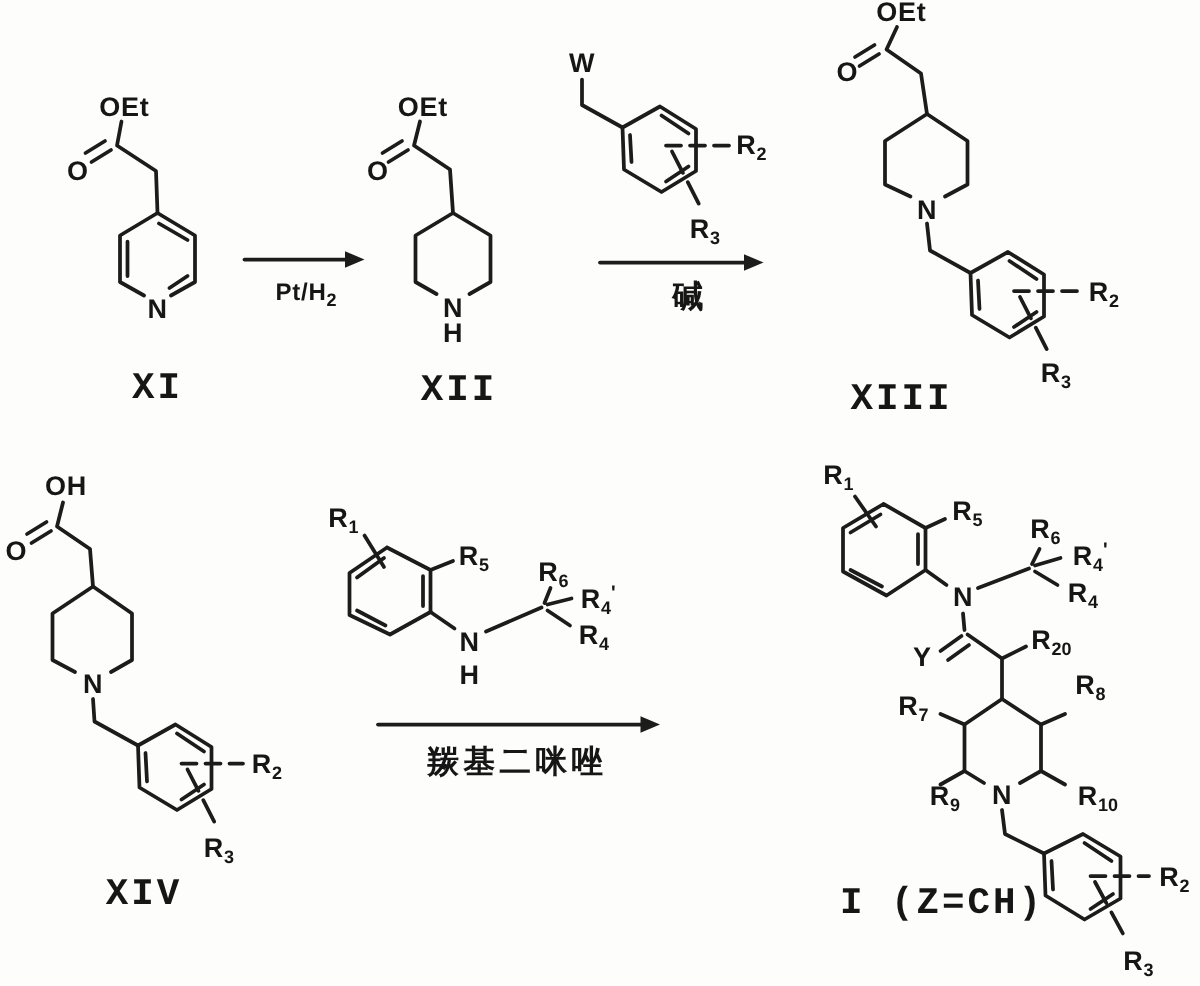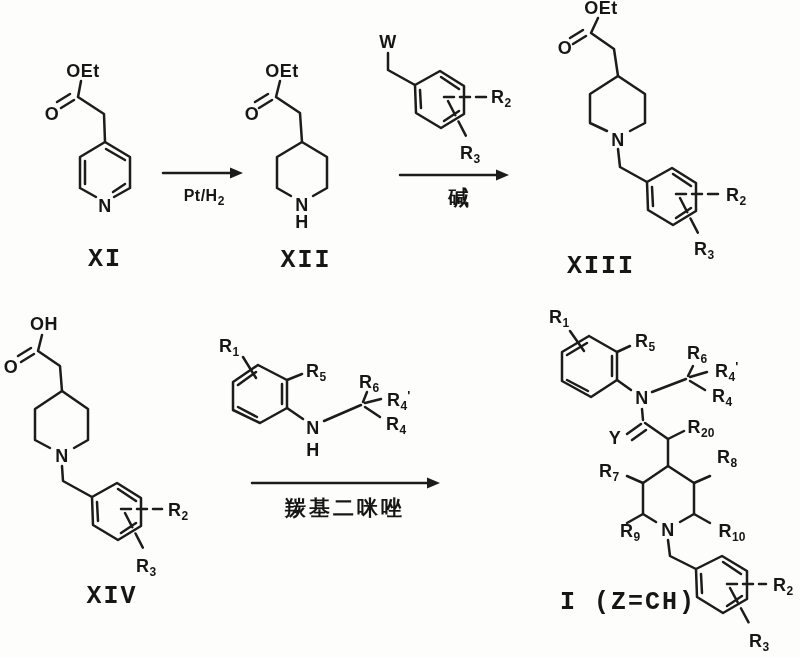--- a/index.html
+++ b/index.html
@@ -152,21 +152,21 @@
   <div class="lb" style="left:618px;top:140px">N</div>
   <div class="lb" style="left:736px;top:196px"><span>R</span><sub>2</sub></div>
   <div class="lb" style="left:704px;top:250px"><span>R</span><sub>3</sub></div>
   <div class="rom" style="left:601px;top:266px">XIII</div>
 
   <div class="lb" style="left:44px;top:324px">OH</div>
   <div class="lb" style="left:11px;top:367px">O</div>
   <div class="lb" style="left:62px;top:456px">N</div>
   <div class="lb" style="left:178px;top:511px"><span>R</span><sub>2</sub></div>
   <div class="lb" style="left:146px;top:567px"><span>R</span><sub>3</sub></div>
-  <div class="rom" style="left:112px;top:596px">XIV</div>
+  <div class="rom" style="left:96px;top:596px">XIV</div>
 
   <div class="lb" style="left:229px;top:347px"><span>R</span><sub>1</sub></div>
   <div class="lb" style="left:316px;top:372px"><span>R</span><sub>5</sub></div>
   <div class="lb" style="left:313px;top:428px">N</div>
   <div class="lb" style="left:313px;top:450px">H</div>
   <div class="lb" style="left:369px;top:383px"><span>R</span><sub>6</sub></div>
   <div class="lb" style="left:399px;top:400px"><span>R</span><sub>4</sub><span class="pr">'</span></div>
   <div class="lb" style="left:396px;top:425px"><span>R</span><sub>4</sub></div>
 
   <div class="cjk" style="left:345px;top:507px">羰基二咪唑</div>

